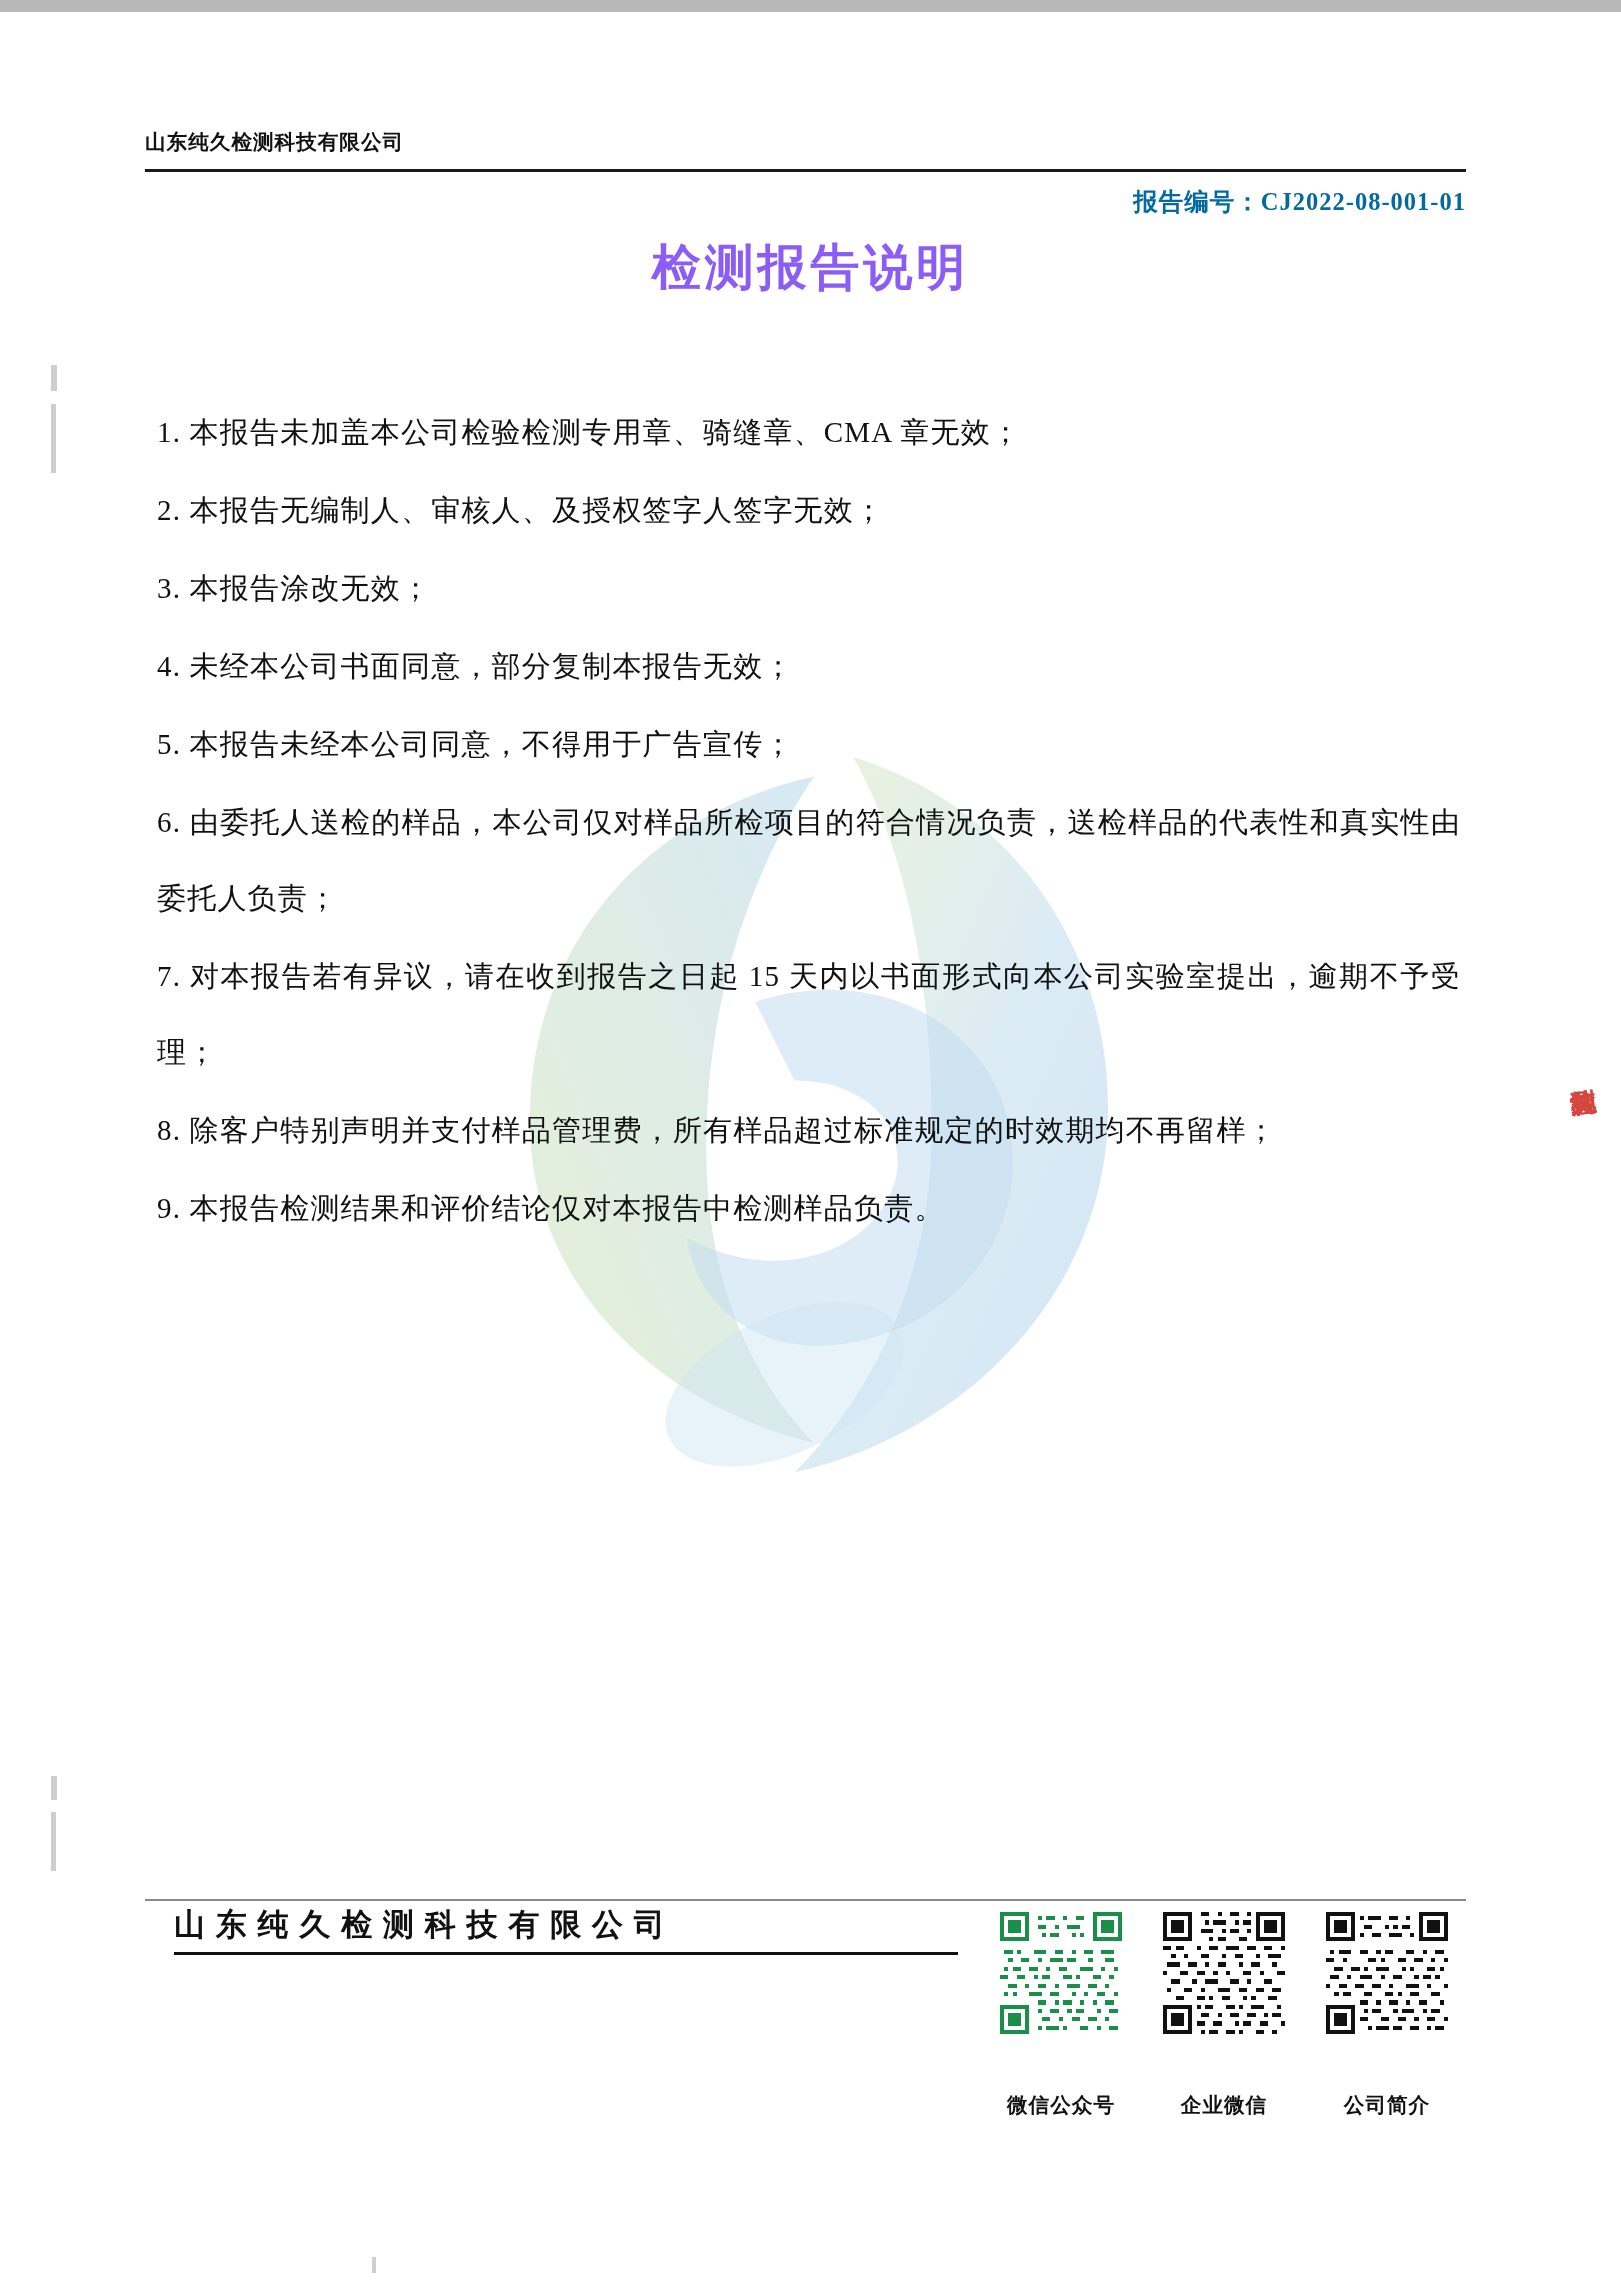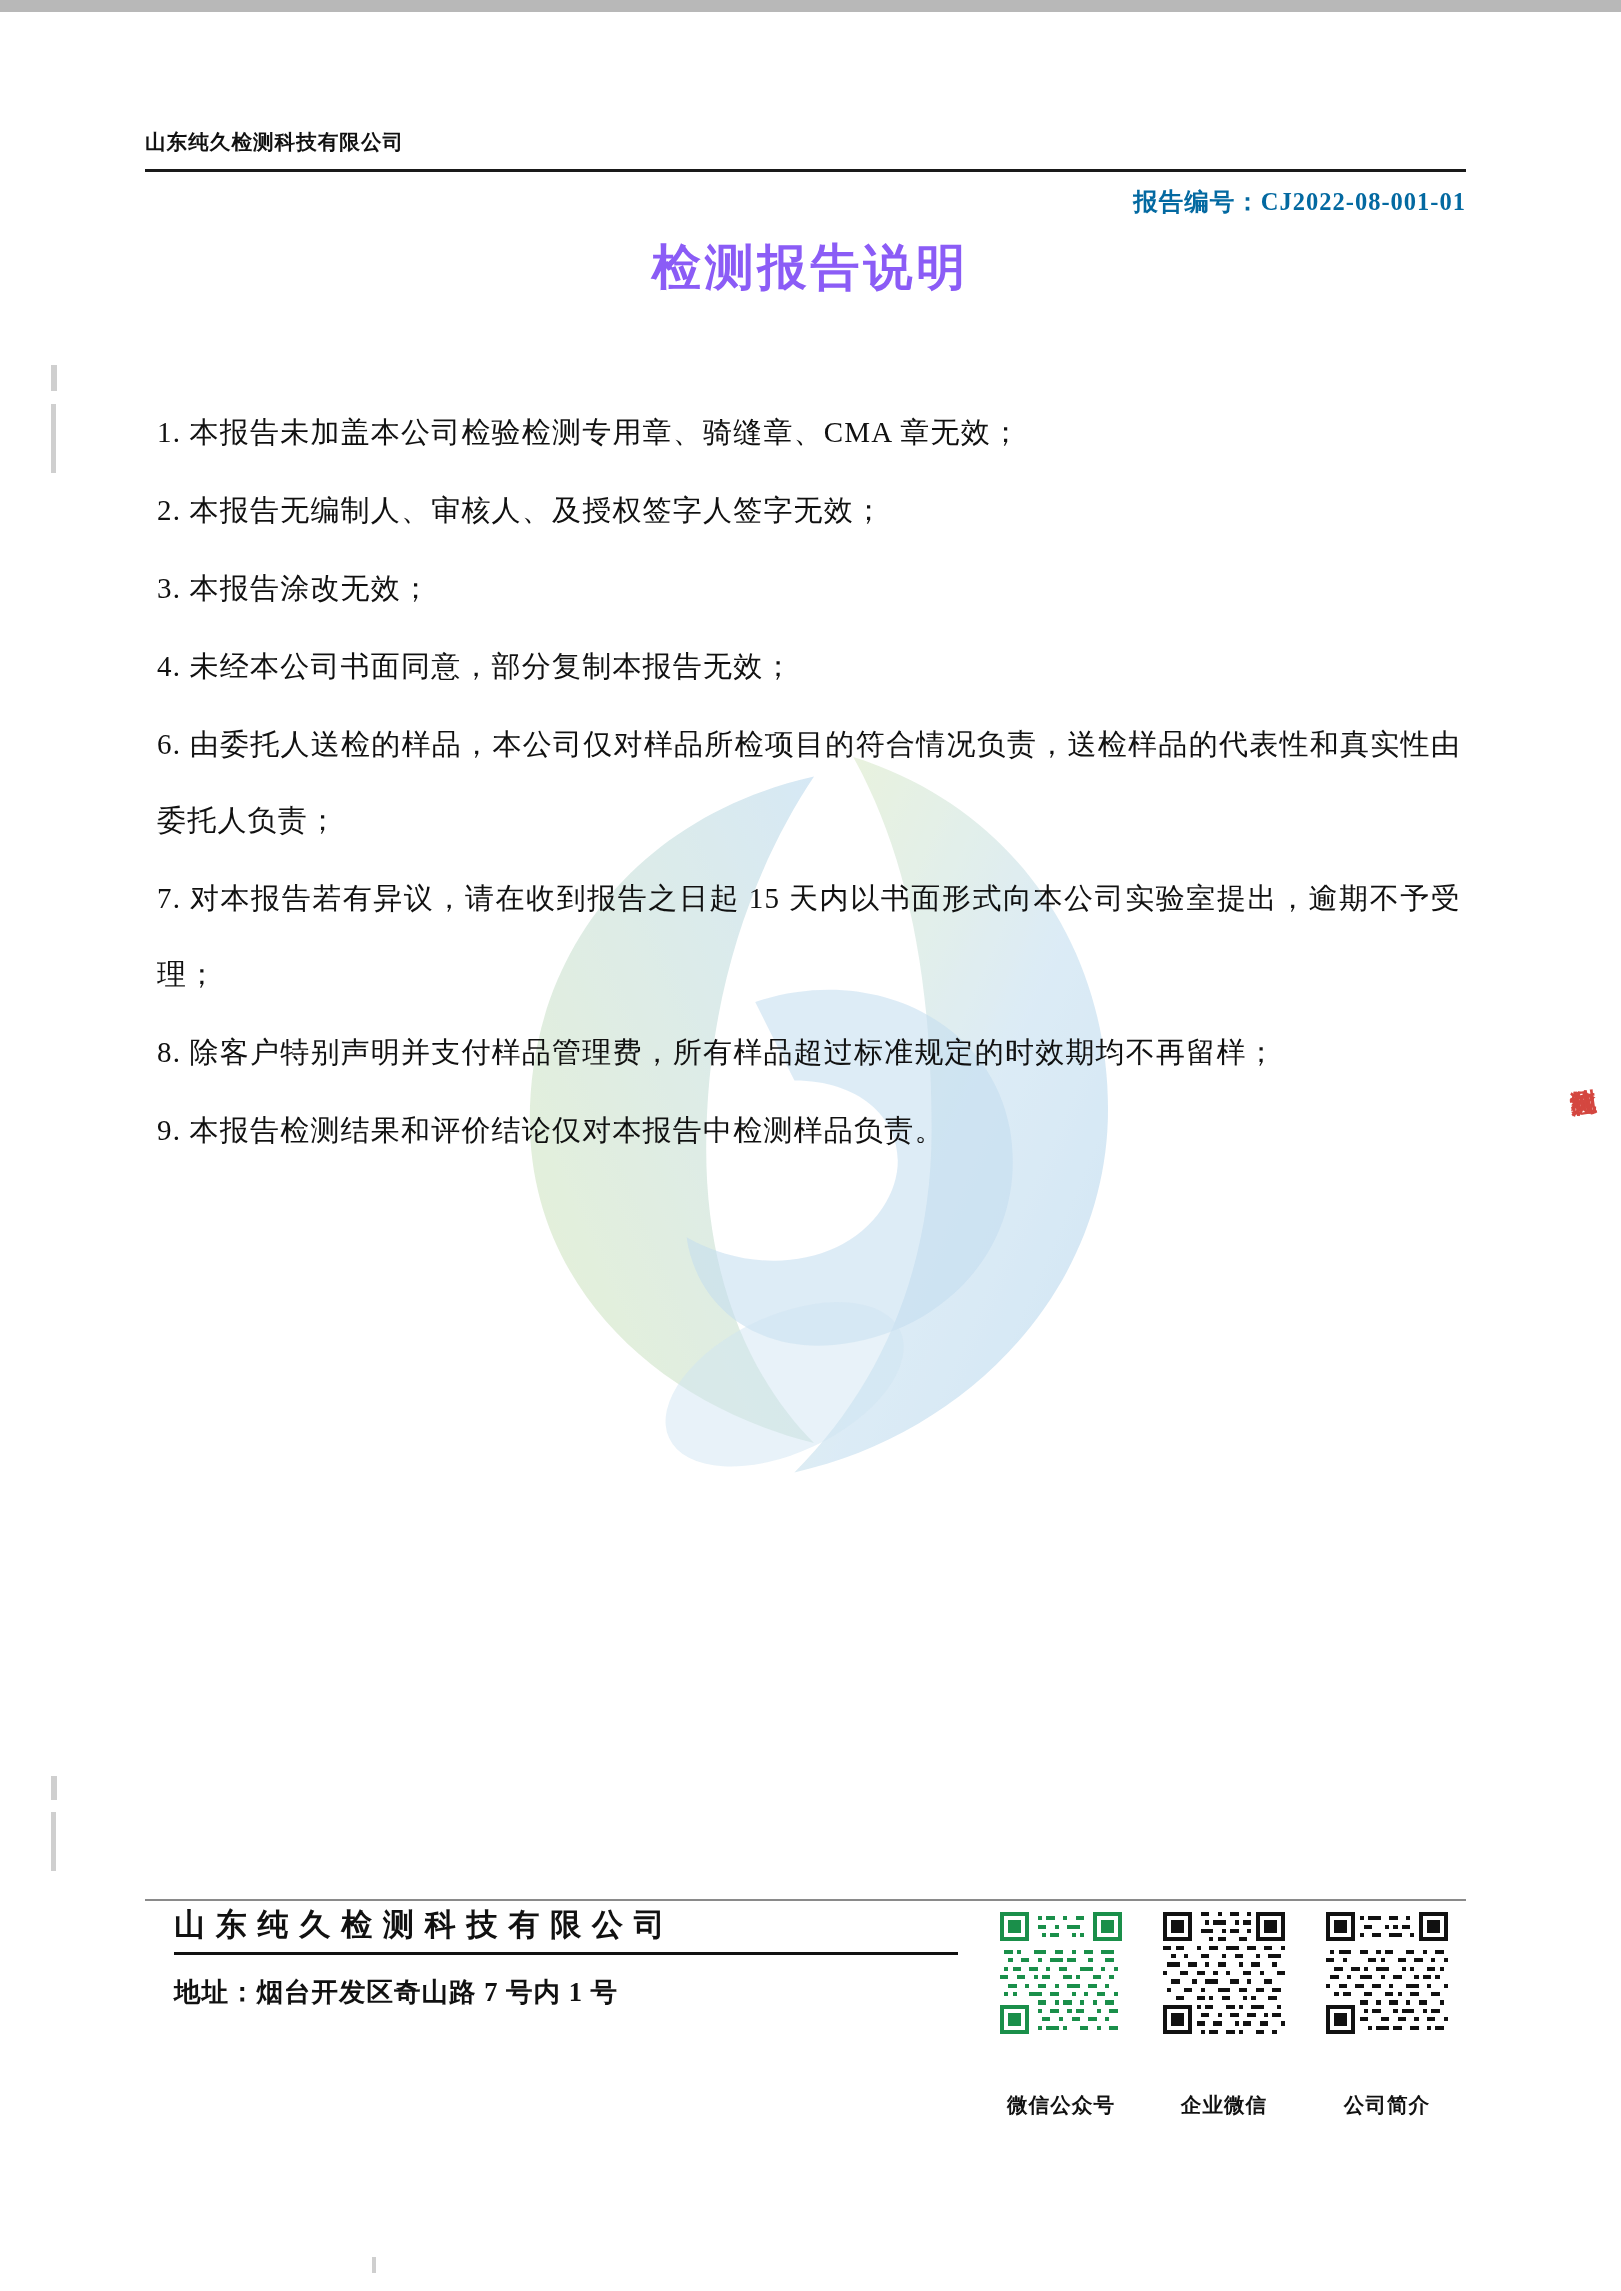--- a/index.html
+++ b/index.html
@@ -209,36 +209,34 @@
     <span>报告编号：</span><span>CJ2022-08-001-01</span>
   </div>
 
   <div class="doc-title">检测报告说明</div>
 
   <div class="clauses">
     <p class="clause">1. 本报告未加盖本公司检验检测专用章、骑缝章、CMA 章无效；</p>
     <p class="clause">2. 本报告无编制人、审核人、及授权签字人签字无效；</p>
     <p class="clause">3. 本报告涂改无效；</p>
     <p class="clause">4. 未经本公司书面同意，部分复制本报告无效；</p>
+    <p class="clause">5. 本报告未经本公司同意，不得用于广告宣传；</p>
     <p class="clause">6. 由委托人送检的样品，本公司仅对样品所检项目的符合情况负责，送检样品的代表性和真实性由委托人负责；</p>
     <p class="clause">7. 对本报告若有异议，请在收到报告之日起 15 天内以书面形式向本公司实验室提出，逾期不予受理；</p>
     <p class="clause">8. 除客户特别声明并支付样品管理费，所有样品超过标准规定的时效期均不再留样；</p>
     <p class="clause">9. 本报告检测结果和评价结论仅对本报告中检测样品负责。</p>
   </div>
 
   <div class="side-stamp">纯久检测</div>
 
   <div class="footer-rule"></div>
 
   <div class="footer-left">
     <div class="footer-company">山东纯久检测科技有限公司</div>
     <div class="footer-underline"></div>
-    <div class="footer-line">
-      <span>地址：</span><span>烟台开发区奇山路 7 号内 1 号</span>
-    </div>
   </div>
 
   <div class="qr-row">
 
     <div class="qr-block">
       <svg class="qr-img" viewBox="0 0 29 29" xmlns="http://www.w3.org/2000/svg" shape-rendering="crispEdges">
         <rect width="29" height="29" fill="#fff"></rect>
         <g fill="#1a8f4a">
           <rect x="0" y="0" width="7" height="1"></rect>
             <rect x="0" y="0" width="1" height="7"></rect>

